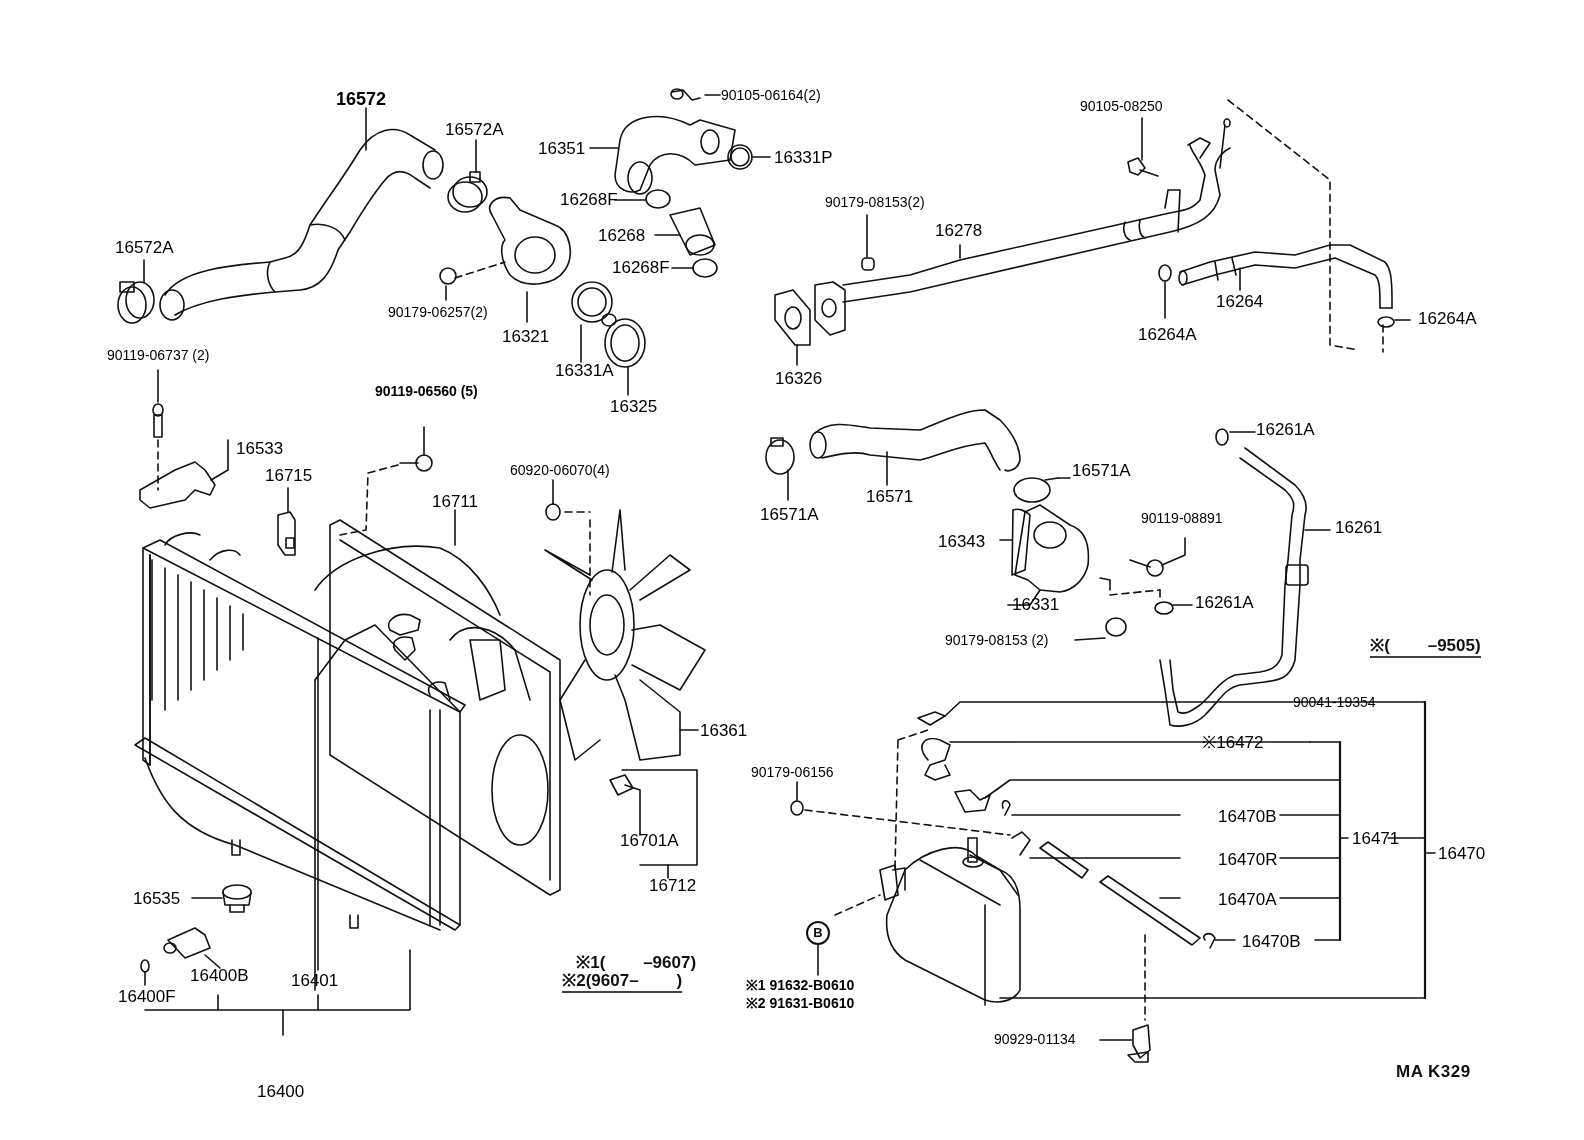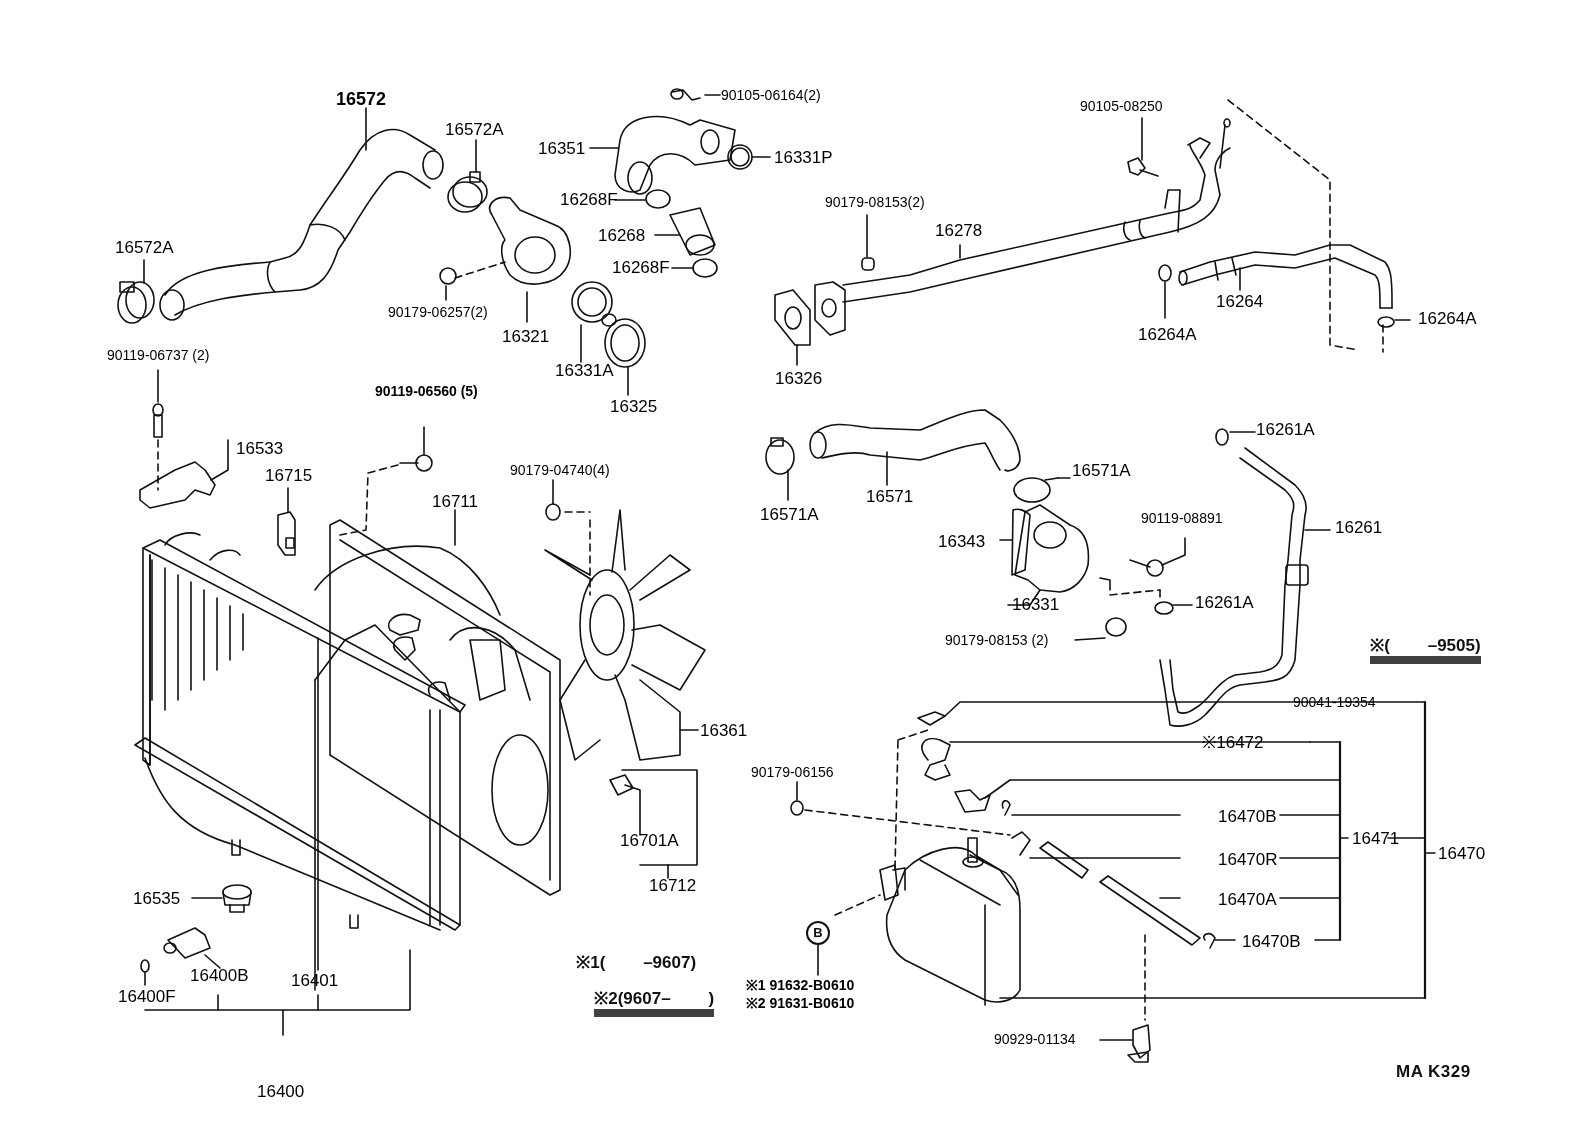--- a/index.html
+++ b/index.html
@@ -5,21 +5,21 @@
   html, body { margin: 0; padding: 0; background: #ffffff; }
   body { width: 1584px; height: 1140px; position: relative; overflow: hidden;
          font-family: "Liberation Sans", sans-serif; color: #111; }
   #diagram { position: absolute; left: 0; top: 0; width: 1584px; height: 1140px; }
   .lbl { position: absolute; font-family: "Liberation Sans", sans-serif;
          font-size: 17px; color: #000000; white-space: nowrap; line-height: 1; cursor: pointer; }
   .lbl.bold { font-weight: bold; }
   .lbl.sm { font-size: 14px; }
   .note { position: absolute; font-family: "Liberation Sans", sans-serif;
           font-size: 17px; font-weight: bold; white-space: pre; line-height: 1; color:#111; }
-  .note-ul { border-bottom: 8px solid #404040; padding-bottom: 2px; }
+  .note-ul { border-bottom: 2px solid #404040; padding-bottom: 2px; }
   .code { position: absolute; font-size: 17px; font-weight: bold; letter-spacing: 0.5px; }
   .circleB { position: absolute; width: 20px; height: 20px; border: 2px solid #111; border-radius: 50%;
              font-size: 13px; font-weight: bold; text-align: center; line-height: 20px; }
   svg path, svg line, svg polyline, svg ellipse, svg rect, svg circle, svg polygon {
     fill: none; stroke: #111; stroke-width: 1.6; stroke-linejoin: round; stroke-linecap: round; }
   svg .dash { stroke-dasharray: 7 5; }
   svg .thick { stroke-width: 2.2; }
 </style>
 </head>
 <body>
@@ -347,21 +347,21 @@
 <div class="lbl sm" style="left:1080px;top:99px;">90105-08250</div>
 <div class="lbl sm" style="left:825px;top:195px;">90179-08153(2)</div>
 <div class="lbl" style="left:935px;top:222px;">16278</div>
 <div class="lbl" style="left:775px;top:370px;">16326</div>
 <div class="lbl" style="left:1216px;top:293px;">16264</div>
 <div class="lbl" style="left:1138px;top:326px;">16264A</div>
 <div class="lbl" style="left:1418px;top:310px;">16264A</div>
 <div class="lbl sm bold" style="left:375px;top:384px;">90119-06560 (5)</div>
 <div class="lbl" style="left:265px;top:467px;">16715</div>
 <div class="lbl" style="left:432px;top:493px;">16711</div>
-<div class="lbl sm" style="left:510px;top:463px;">90179-04740(4)</div>
+<div class="lbl sm" style="left:510px;top:463px;">60920-06070(4)</div>
 <div class="lbl" style="left:700px;top:722px;">16361</div>
 <div class="lbl" style="left:620px;top:832px;">16701A</div>
 <div class="lbl" style="left:649px;top:877px;">16712</div>
 <div class="lbl" style="left:133px;top:890px;">16535</div>
 <div class="lbl" style="left:190px;top:967px;">16400B</div>
 <div class="lbl" style="left:118px;top:988px;">16400F</div>
 <div class="lbl" style="left:291px;top:972px;">16401</div>
 <div class="lbl" style="left:257px;top:1039px;margin-top:44px;">16400</div>
 <div class="lbl" style="left:760px;top:506px;">16571A</div>
 <div class="lbl" style="left:866px;top:488px;">16571</div>
@@ -382,14 +382,14 @@
 <div class="lbl" style="left:1218px;top:891px;">16470A</div>
 <div class="lbl" style="left:1242px;top:933px;">16470B</div>
 <div class="lbl sm" style="left:751px;top:765px;">90179-06156</div>
 <div class="circleB" style="left:806px;top:921px;">B</div>
 <div class="lbl sm bold" style="left:746px;top:978px;">※1 91632-B0610</div>
 <div class="lbl sm bold" style="left:746px;top:996px;">※2 91631-B0610</div>
 <div class="lbl sm" style="left:994px;top:1032px;">90929-01134</div>
 
 <div class="note note-ul" style="left:1370px;top:637px;">※(        –9505)</div>
 <div class="note" style="left:562px;top:954px;margin-left:14px;">※1(        –9607)</div>
-<div class="note note-ul" style="left:594px;top:972px;margin-top:18px;">※2(9607–        )</div>
+<div class="note note-ul" style="left:562px;top:972px;">※2(9607–        )</div>
 <div class="code" style="left:1396px;top:1056px;margin-top:6px;">MA K329</div>
 
 </body></html>

